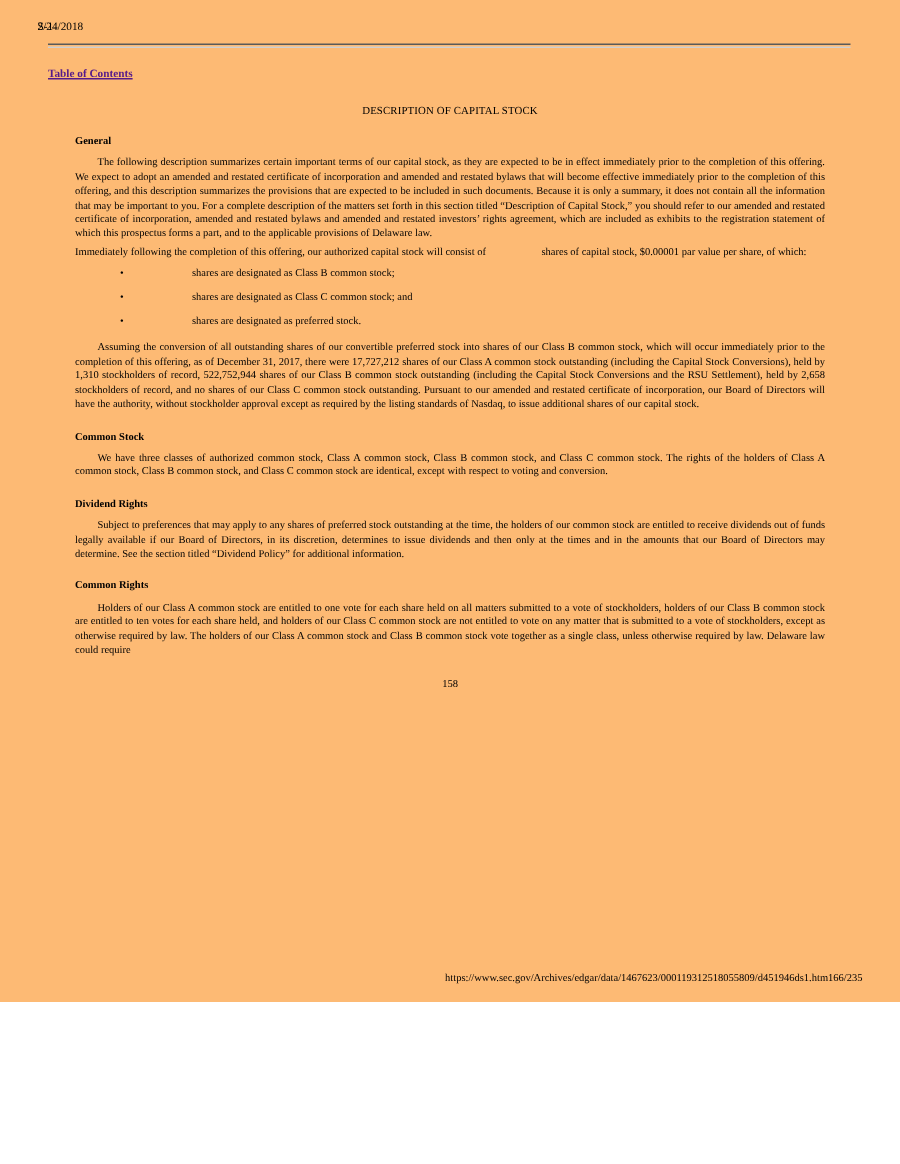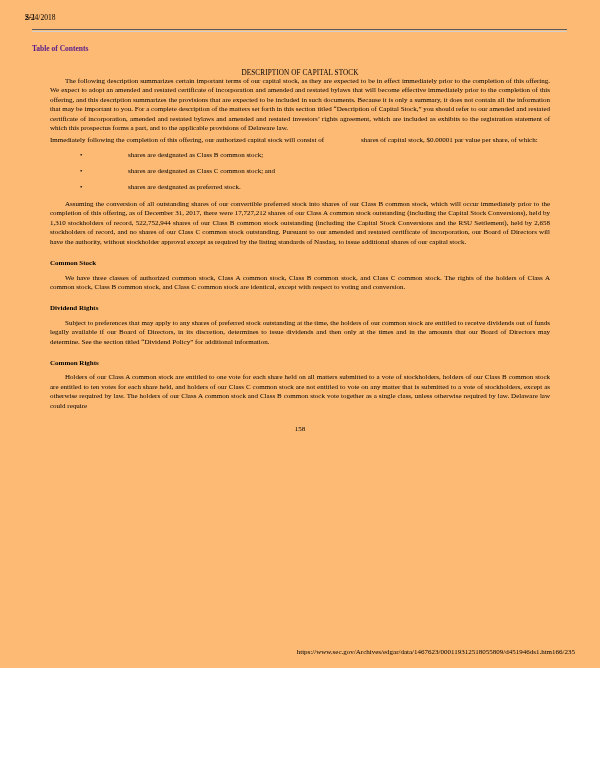--- a/index.html
+++ b/index.html
@@ -30,20 +30,21 @@
   }
 
   .doc-flow { position: absolute; top: 0; left: 0; right: 0; }
 
   .toc-link {
     display: inline-block;
     margin: 44px 0 0 32px;
     font-size: 7.5px;
     font-weight: bold;
     color: #551A8B;
+    text-decoration: underline;
     cursor: pointer;
   }
 
   .doc-title {
     text-align: center;
     font-weight: normal;
     font-size: 7.2px;
     margin-top: 14px;
     letter-spacing: 0.1px;
   }
@@ -87,20 +88,21 @@
   <hr class="doc-hr">
 
   <div class="doc-flow">
 
     <a class="toc-link">Table of Contents</a>
 
     <div class="doc-title">DESCRIPTION OF CAPITAL STOCK</div>
 
     <div class="content">
 
+      <div class="doc-heading">General</div>
       <p class="doc-para indent">The following description summarizes certain important terms of our capital stock, as they are expected to be in effect immediately prior to the completion of this offering. We expect to adopt an amended and restated certificate of incorporation and amended and restated bylaws that will become effective immediately prior to the completion of this offering, and this description summarizes the provisions that are expected to be included in such documents. Because it is only a summary, it does not contain all the information that may be important to you. For a complete description of the matters set forth in this section titled “Description of Capital Stock,” you should refer to our amended and restated certificate of incorporation, amended and restated bylaws and amended and restated investors’ rights agreement, which are included as exhibits to the registration statement of which this prospectus forms a part, and to the applicable provisions of Delaware law.</p>
 
       <p class="doc-para"><span>Immediately following the completion of this offering, our authorized capital stock will consist of</span><span class="inline-gap"></span><span>shares of capital stock, $0.00001 par value per share, of which:</span></p>
 
       <div class="bullet-list">
         <div class="bullet-row"><span class="bullet-marker">•</span><span class="bullet-gap"></span><span>shares are designated as Class B common stock;</span></div>
         <div class="bullet-row"><span class="bullet-marker">•</span><span class="bullet-gap"></span><span>shares are designated as Class C common stock; and</span></div>
         <div class="bullet-row"><span class="bullet-marker">•</span><span class="bullet-gap"></span><span>shares are designated as preferred stock.</span></div>
       </div>
 

